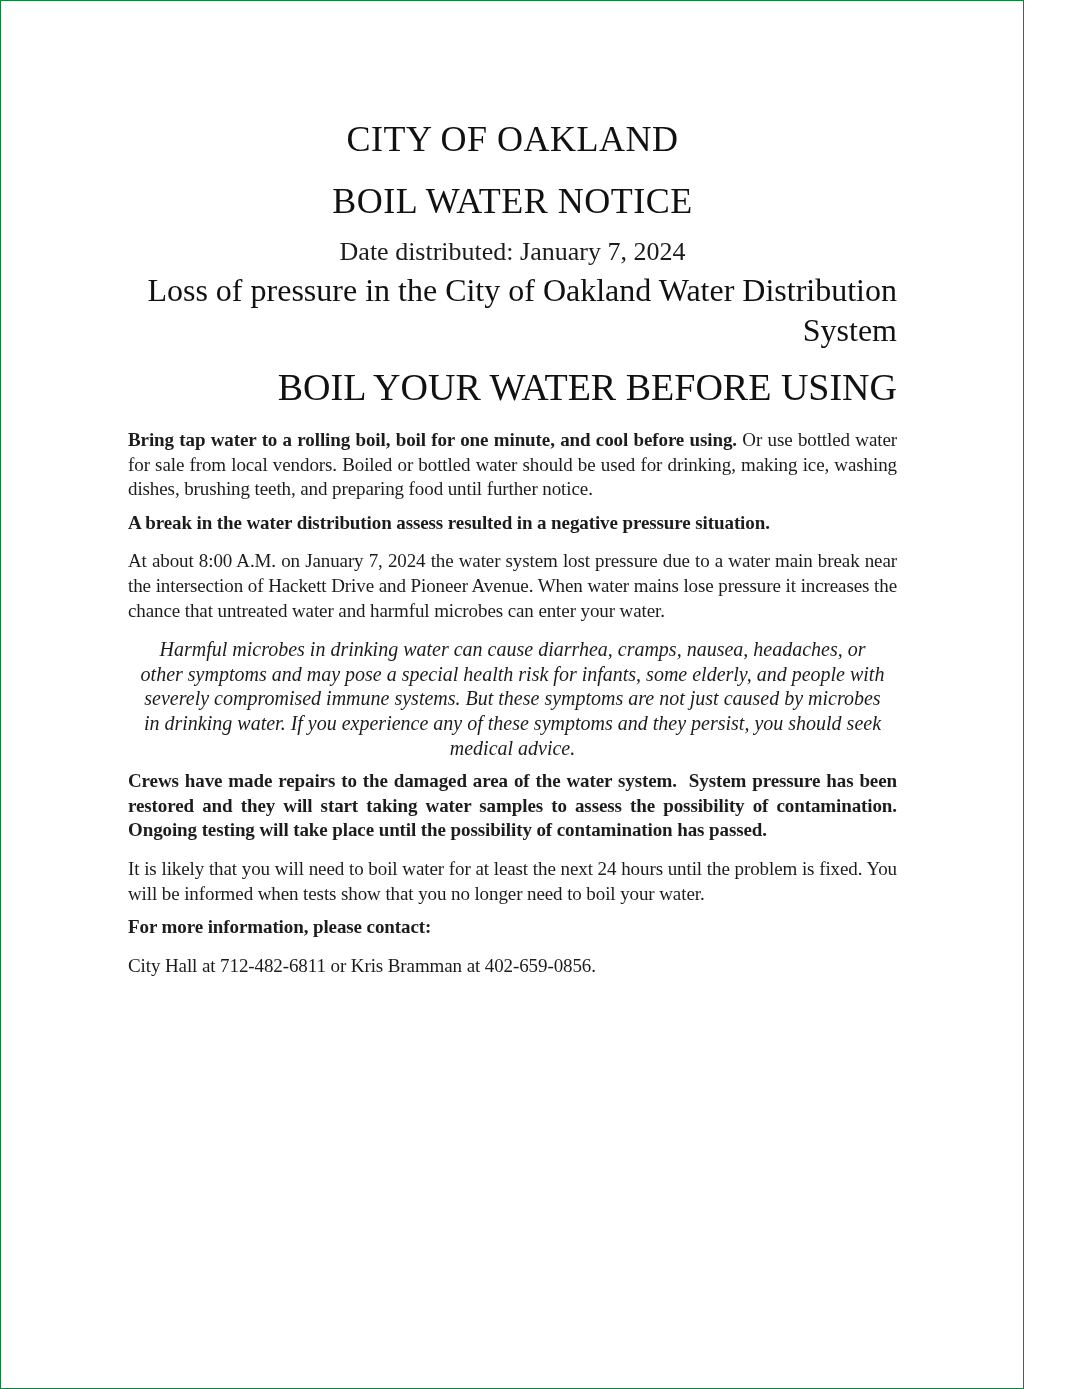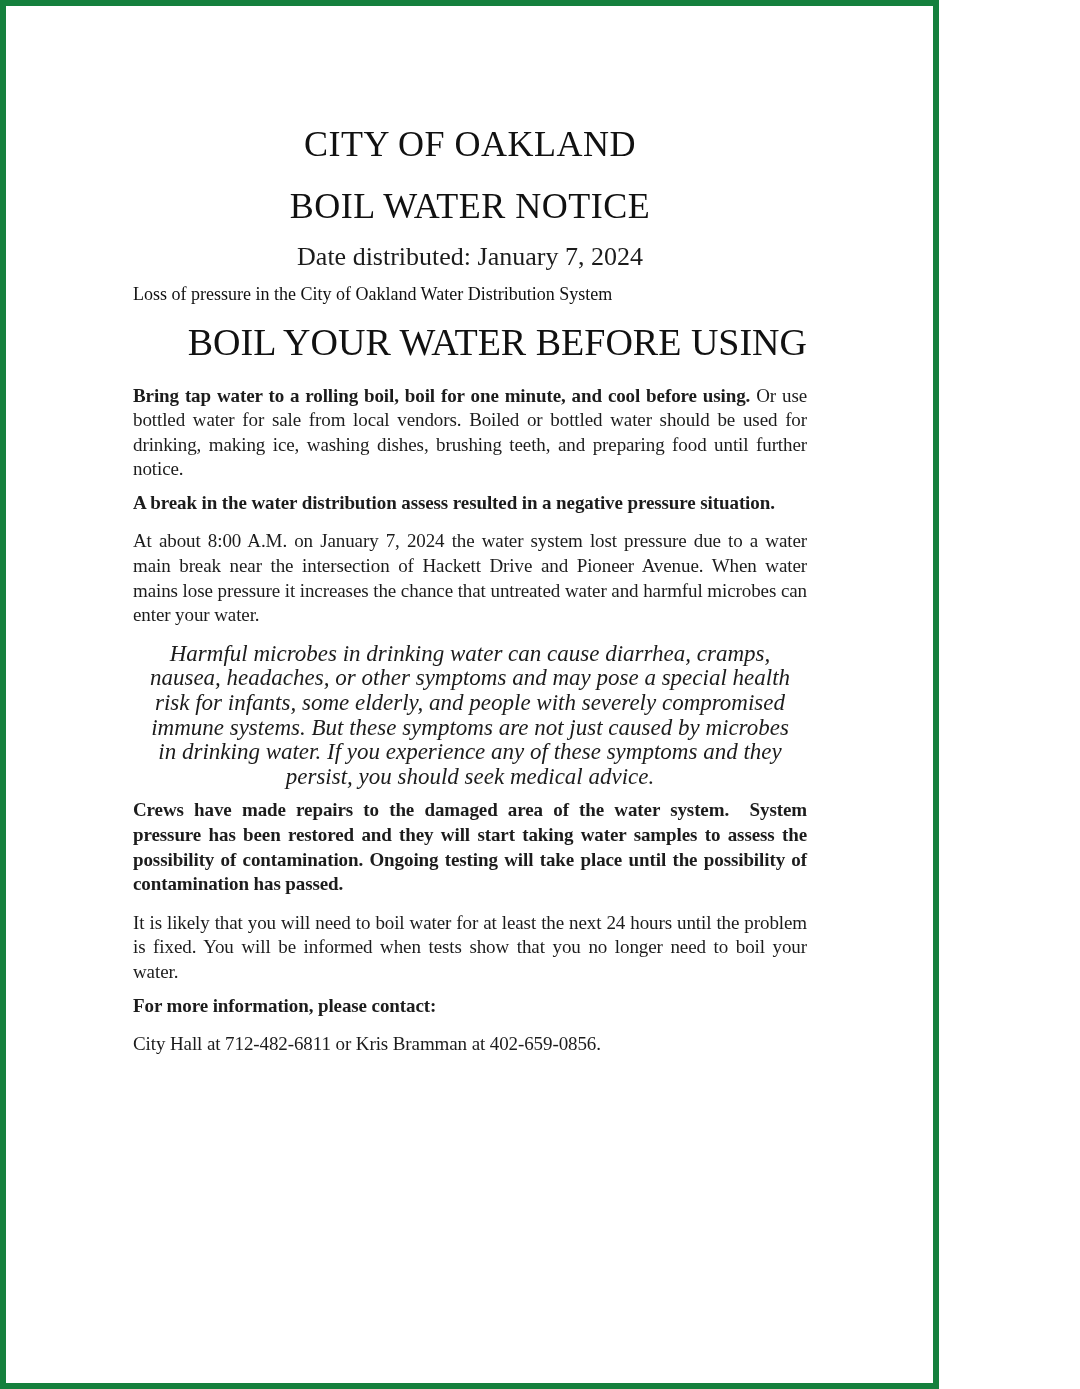--- a/index.html
+++ b/index.html
@@ -8,24 +8,24 @@
     background: #ffffff;
   }
   body {
     width: 1080px;
     height: 1389px;
     font-family: "Liberation Serif", "DejaVu Serif", serif;
     color: #1c1c1c;
   }
   .page {
     box-sizing: border-box;
-    width: 939px;
+    width: 1024px;
     height: 1389px;
     background: #ffffff;
-    border: 6px solid #15803d;
+    border: 1px solid #15803d;
     padding: 116px 126px 0 127px;
   }
   .org-title {
     margin: 0;
     font-size: 36px;
     font-weight: 400;
     text-align: center;
     line-height: 1.25;
     letter-spacing: 0.5px;
     color: #111111;
@@ -39,24 +39,24 @@
     letter-spacing: 0.5px;
     color: #111111;
   }
   .date-line {
     margin: 16px 0 0 0;
     font-size: 26px;
     line-height: 24.5px;
     text-align: center;
   }
   .subtitle {
-    margin: 13px 0 0 0;
-    font-size: 18px;
+    margin: 5px 0 0 0;
+    font-size: 32px;
     font-weight: 400;
-    text-align: left;
+    text-align: right;
     line-height: 1.25;
     color: #111111;
   }
   .instruction-heading {
     margin: 14px 0 0 0;
     font-size: 38px;
     font-weight: 400;
     text-align: right;
     line-height: 1.25;
     color: #111111;
@@ -70,21 +70,21 @@
   }
   .para.first {
     margin-top: 17px;
   }
   .bold {
     font-weight: 700;
     margin-top: 9px;
   }
   .health-warning {
     margin: 14px 0 0 0;
-    font-size: 23px;
+    font-size: 20px;
     line-height: 24.6px;
     font-style: italic;
     text-align: center;
     padding: 0 8px;
     font-family: Liberation Serif, serif;
   }
 </style>
 </head>
 <body>
 

